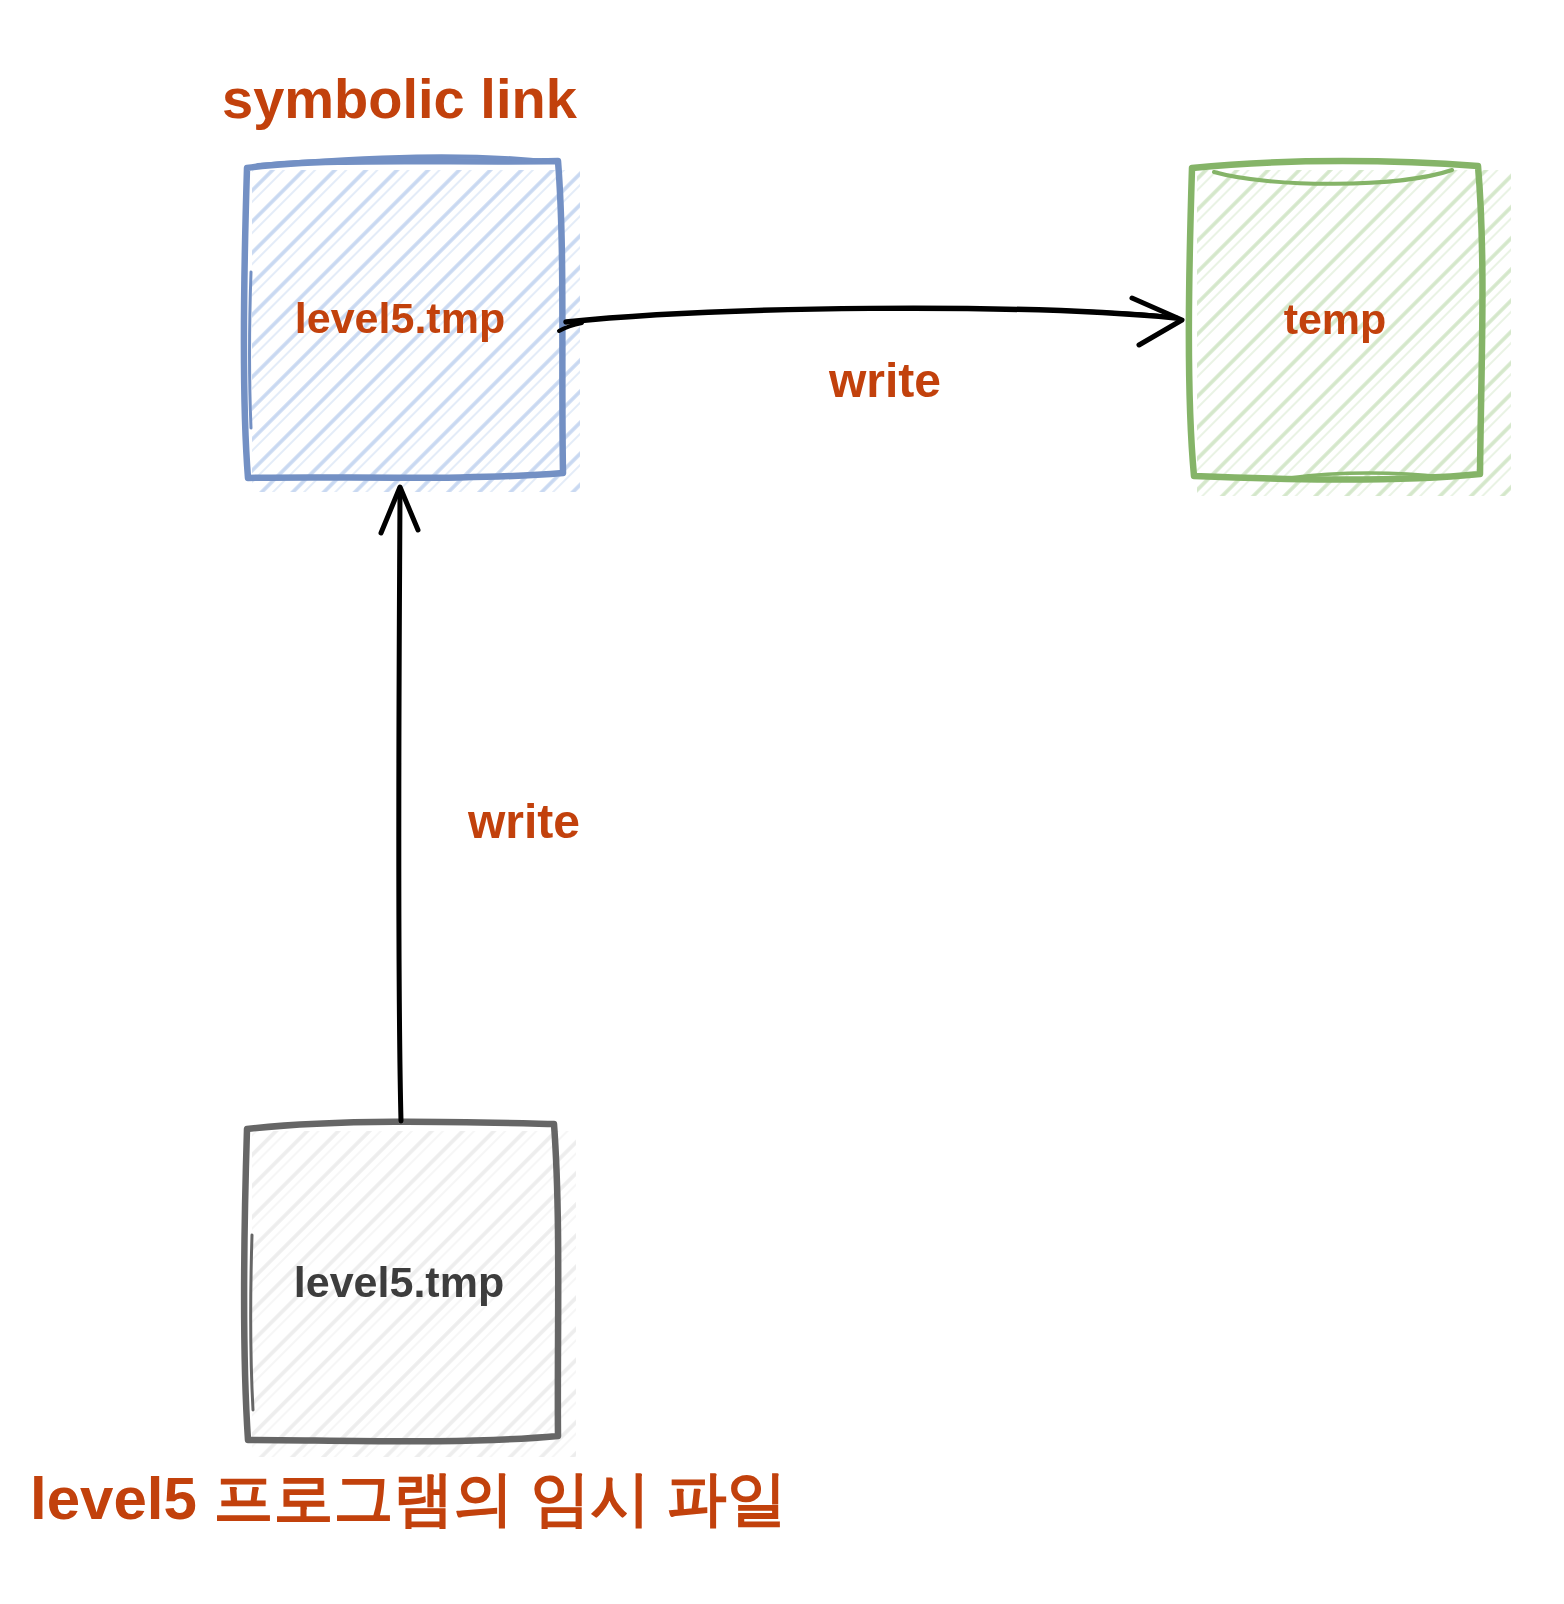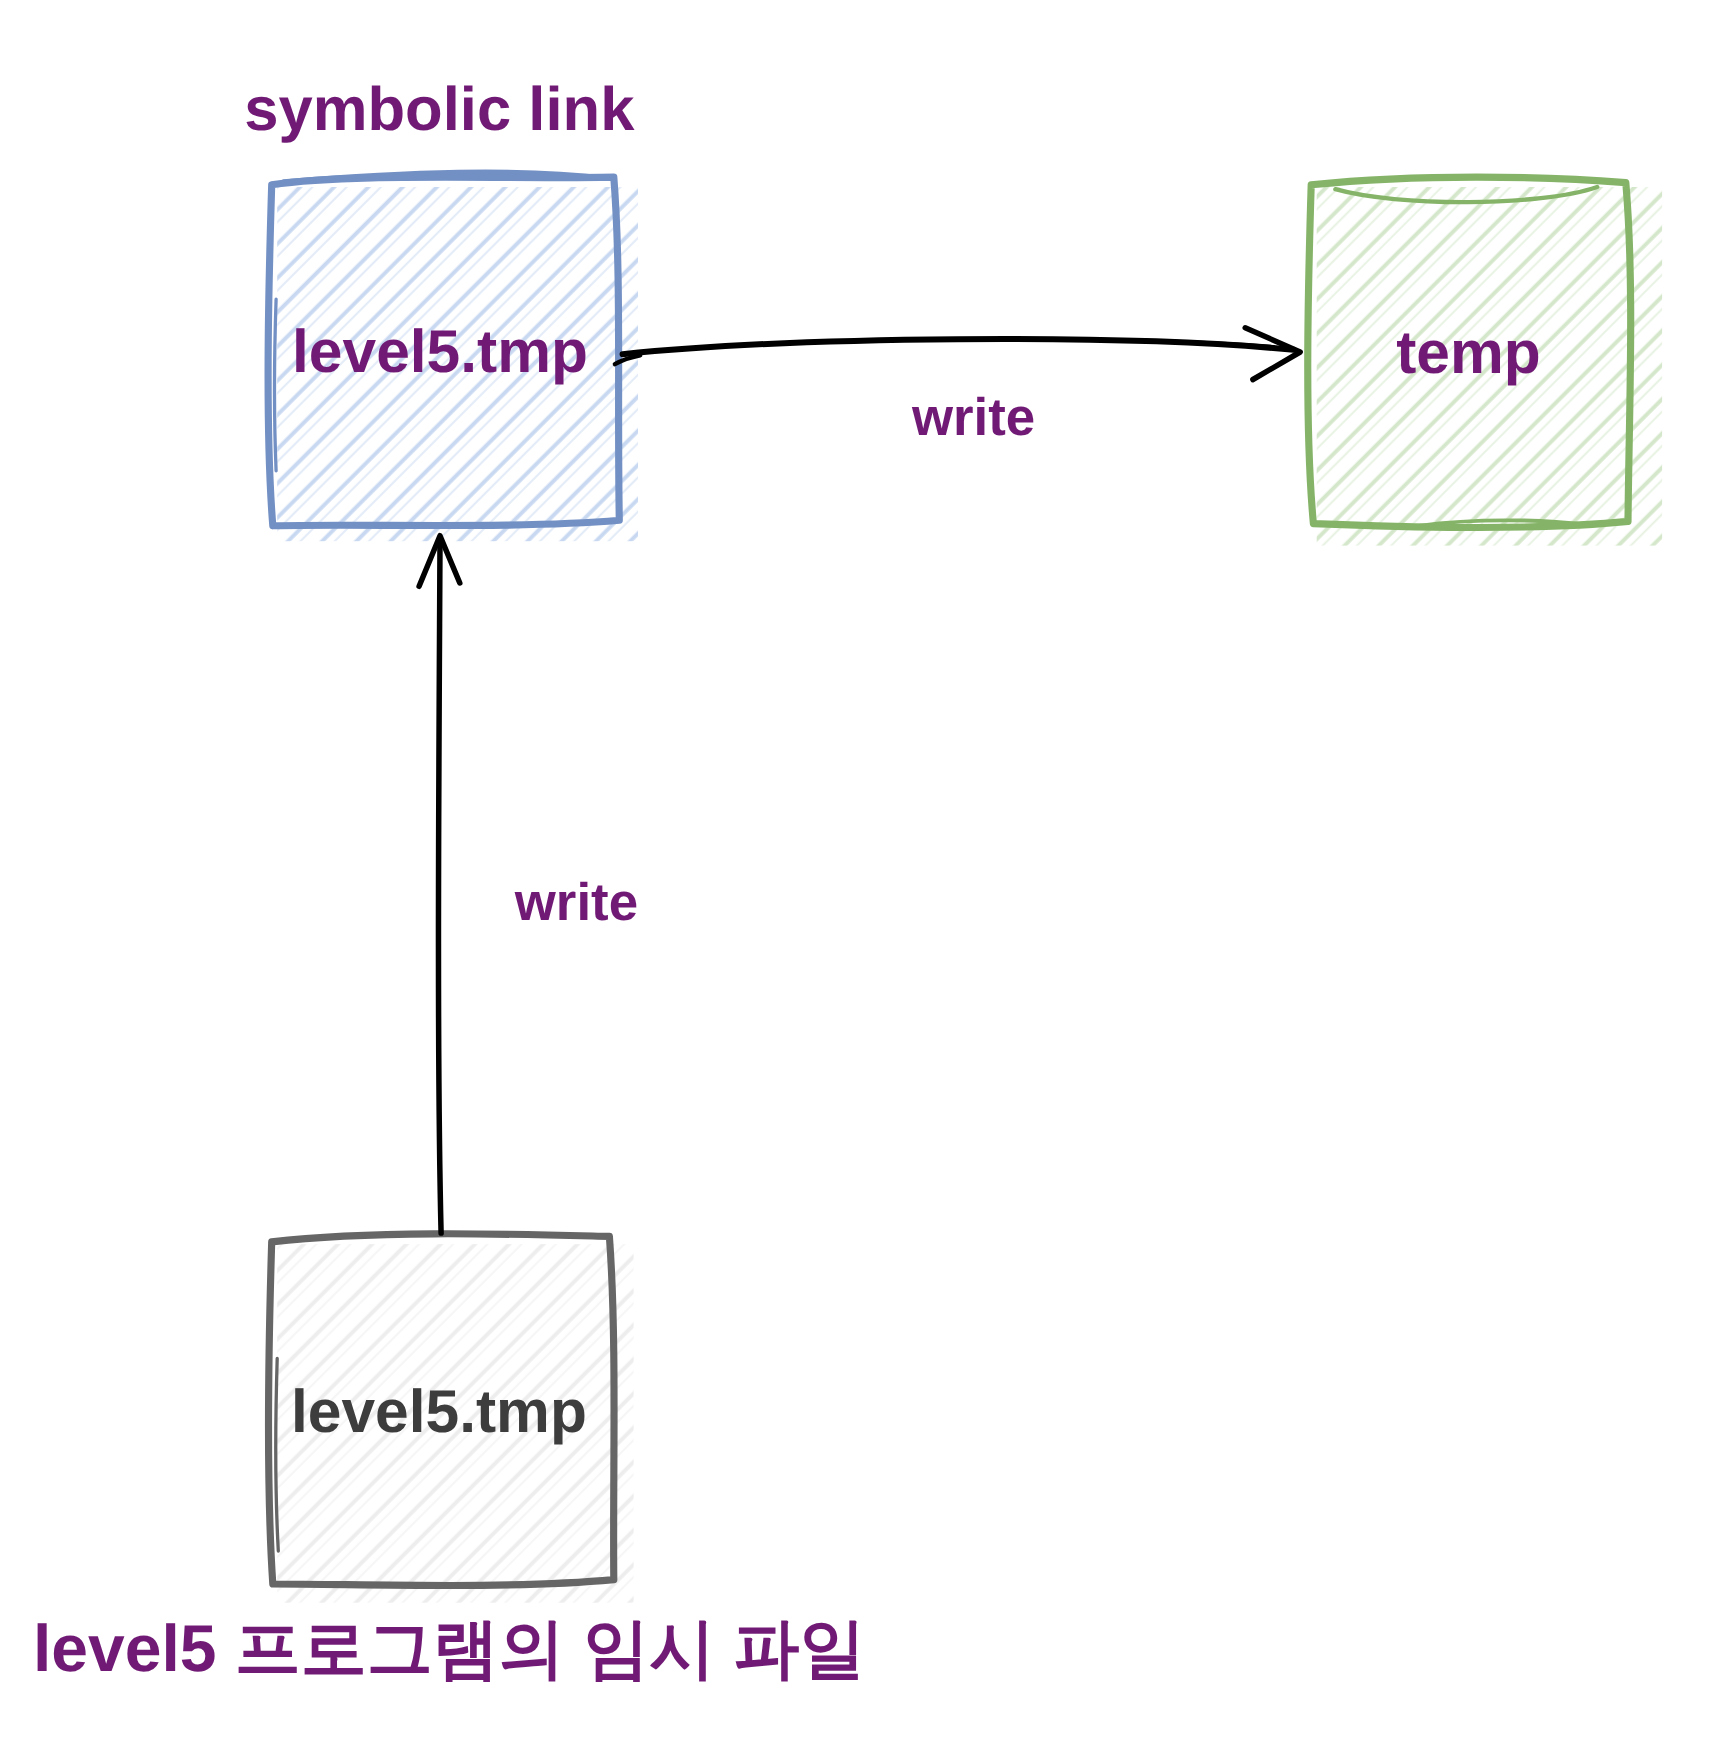--- a/index.html
+++ b/index.html
@@ -13,31 +13,31 @@
   }
   .artwork {
     position: absolute;
     left: 0; top: 0;
     width: 1564px;
     height: 1604px;
   }
   .txt {
     position: absolute;
     font-weight: bold;
-    color: #701a75;
+    color: #c2410c;
     white-space: nowrap;
     line-height: 1.1;
   }
   .diagram-title {
     left: 222px; top: 68px;
     font-size: 56px;
   }
   .node-label {
     transform: translate(-50%, -50%);
-    font-size: 55px;
+    font-size: 43px;
   }
   .node-label-symlink { left: 400px; top: 319px; }
   .node-label-temp    { left: 1335px; top: 320px; }
   .node-label-tmpfile { left: 399px; top: 1283px; color: #3d3d3d; }
   .edge-label {
     transform: translate(-50%, -50%);
     font-size: 48px;
   }
   .edge-label-h { left: 885px; top: 381px; }
   .edge-label-v { left: 524px; top: 822px; }

